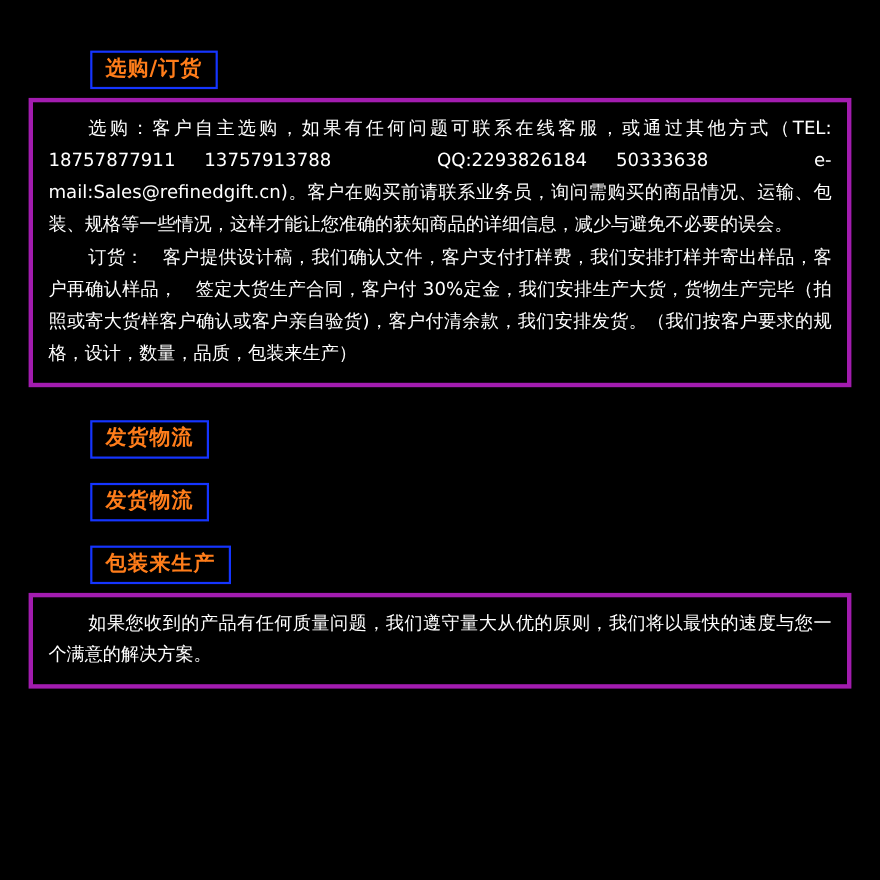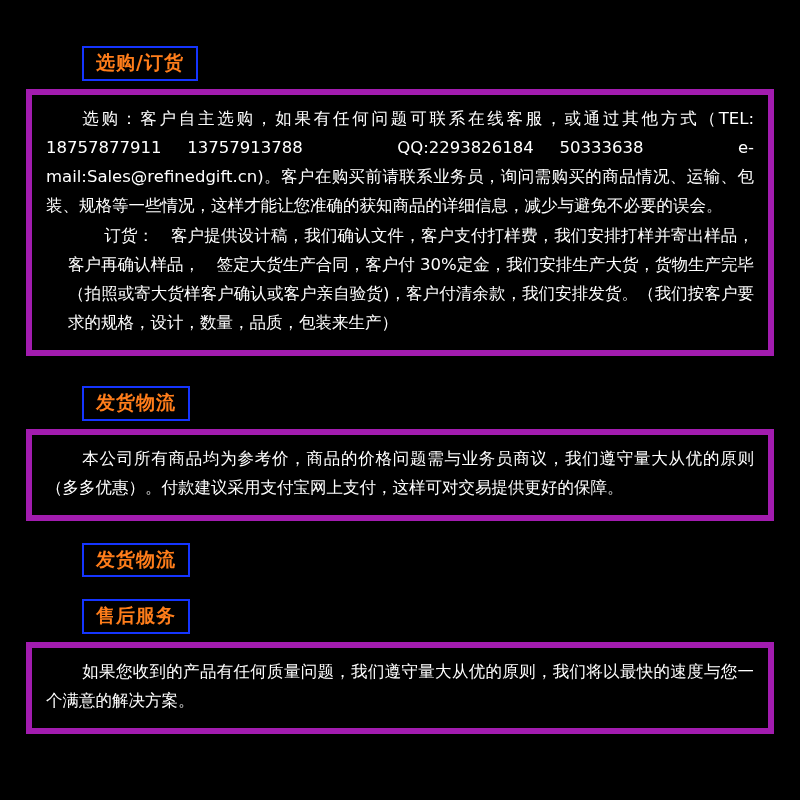--- a/index.html
+++ b/index.html
@@ -33,36 +33,35 @@
   }
   .section-head .title {
     color: #ff7d1a;
     font-size: 19px;
     font-weight: bold;
     letter-spacing: 1px;
     line-height: 1.1;
     white-space: nowrap;
   }
   .section-body {
-    border: 6px solid #a21caf;
+    border: 4px solid #a21caf;
     box-sizing: border-box;
     padding: 10px 14px 12px 14px;
     margin-top: 8px;
   }
   .para {
     color: #ffffff;
     font-size: 16.5px;
     line-height: 1.75;
     text-align: justify;
     text-indent: 2.2em;
     margin: 0;
   }
   .para + .para {
     margin-top: 2px;
-    margin-left: 22px;
   }
   .gap-1 { height: 30px; }
   .gap-2 { height: 22px; }
   .top-gap { height: 46px; }
 </style>
 </head>
 <body>
 
 <div class="page">
 
@@ -77,37 +76,34 @@
       <p class="para">订货：　客户提供设计稿，我们确认文件，客户支付打样费，我们安排打样并寄出样品，客户再确认样品，　签定大货生产合同，客户付 30%定金，我们安排生产大货，货物生产完毕（拍照或寄大货样客户确认或客户亲自验货)，客户付清余款，我们安排发货。（我们按客户要求的规格，设计，数量，品质，包装来生产）</p>
     </div>
   </div>
 
   <div class="gap-1"></div>
 
   <div class="section">
     <div class="section-head">
       <div class="title">发货物流</div>
     </div>
-    <div class="section-body">
-      <p class="para">本公司所有商品均为参考价，商品的价格问题需与业务员商议，我们遵守量大从优的原则（多多优惠）。付款建议采用支付宝网上支付，这样可对交易提供更好的保障。</p>
-    </div>
   </div>
 
   <div class="gap-2"></div>
 
   <div class="section">
     <div class="section-head">
       <div class="title">发货物流</div>
     </div>
   </div>
 
   <div class="gap-2"></div>
 
   <div class="section">
     <div class="section-head">
-      <div class="title">售后服务</div>
+      <div class="title">包装来生产</div>
     </div>
     <div class="section-body">
       <p class="para">如果您收到的产品有任何质量问题，我们遵守量大从优的原则，我们将以最快的速度与您一个满意的解决方案。</p>
     </div>
   </div>
 
 </div>
 
 </body></html>

